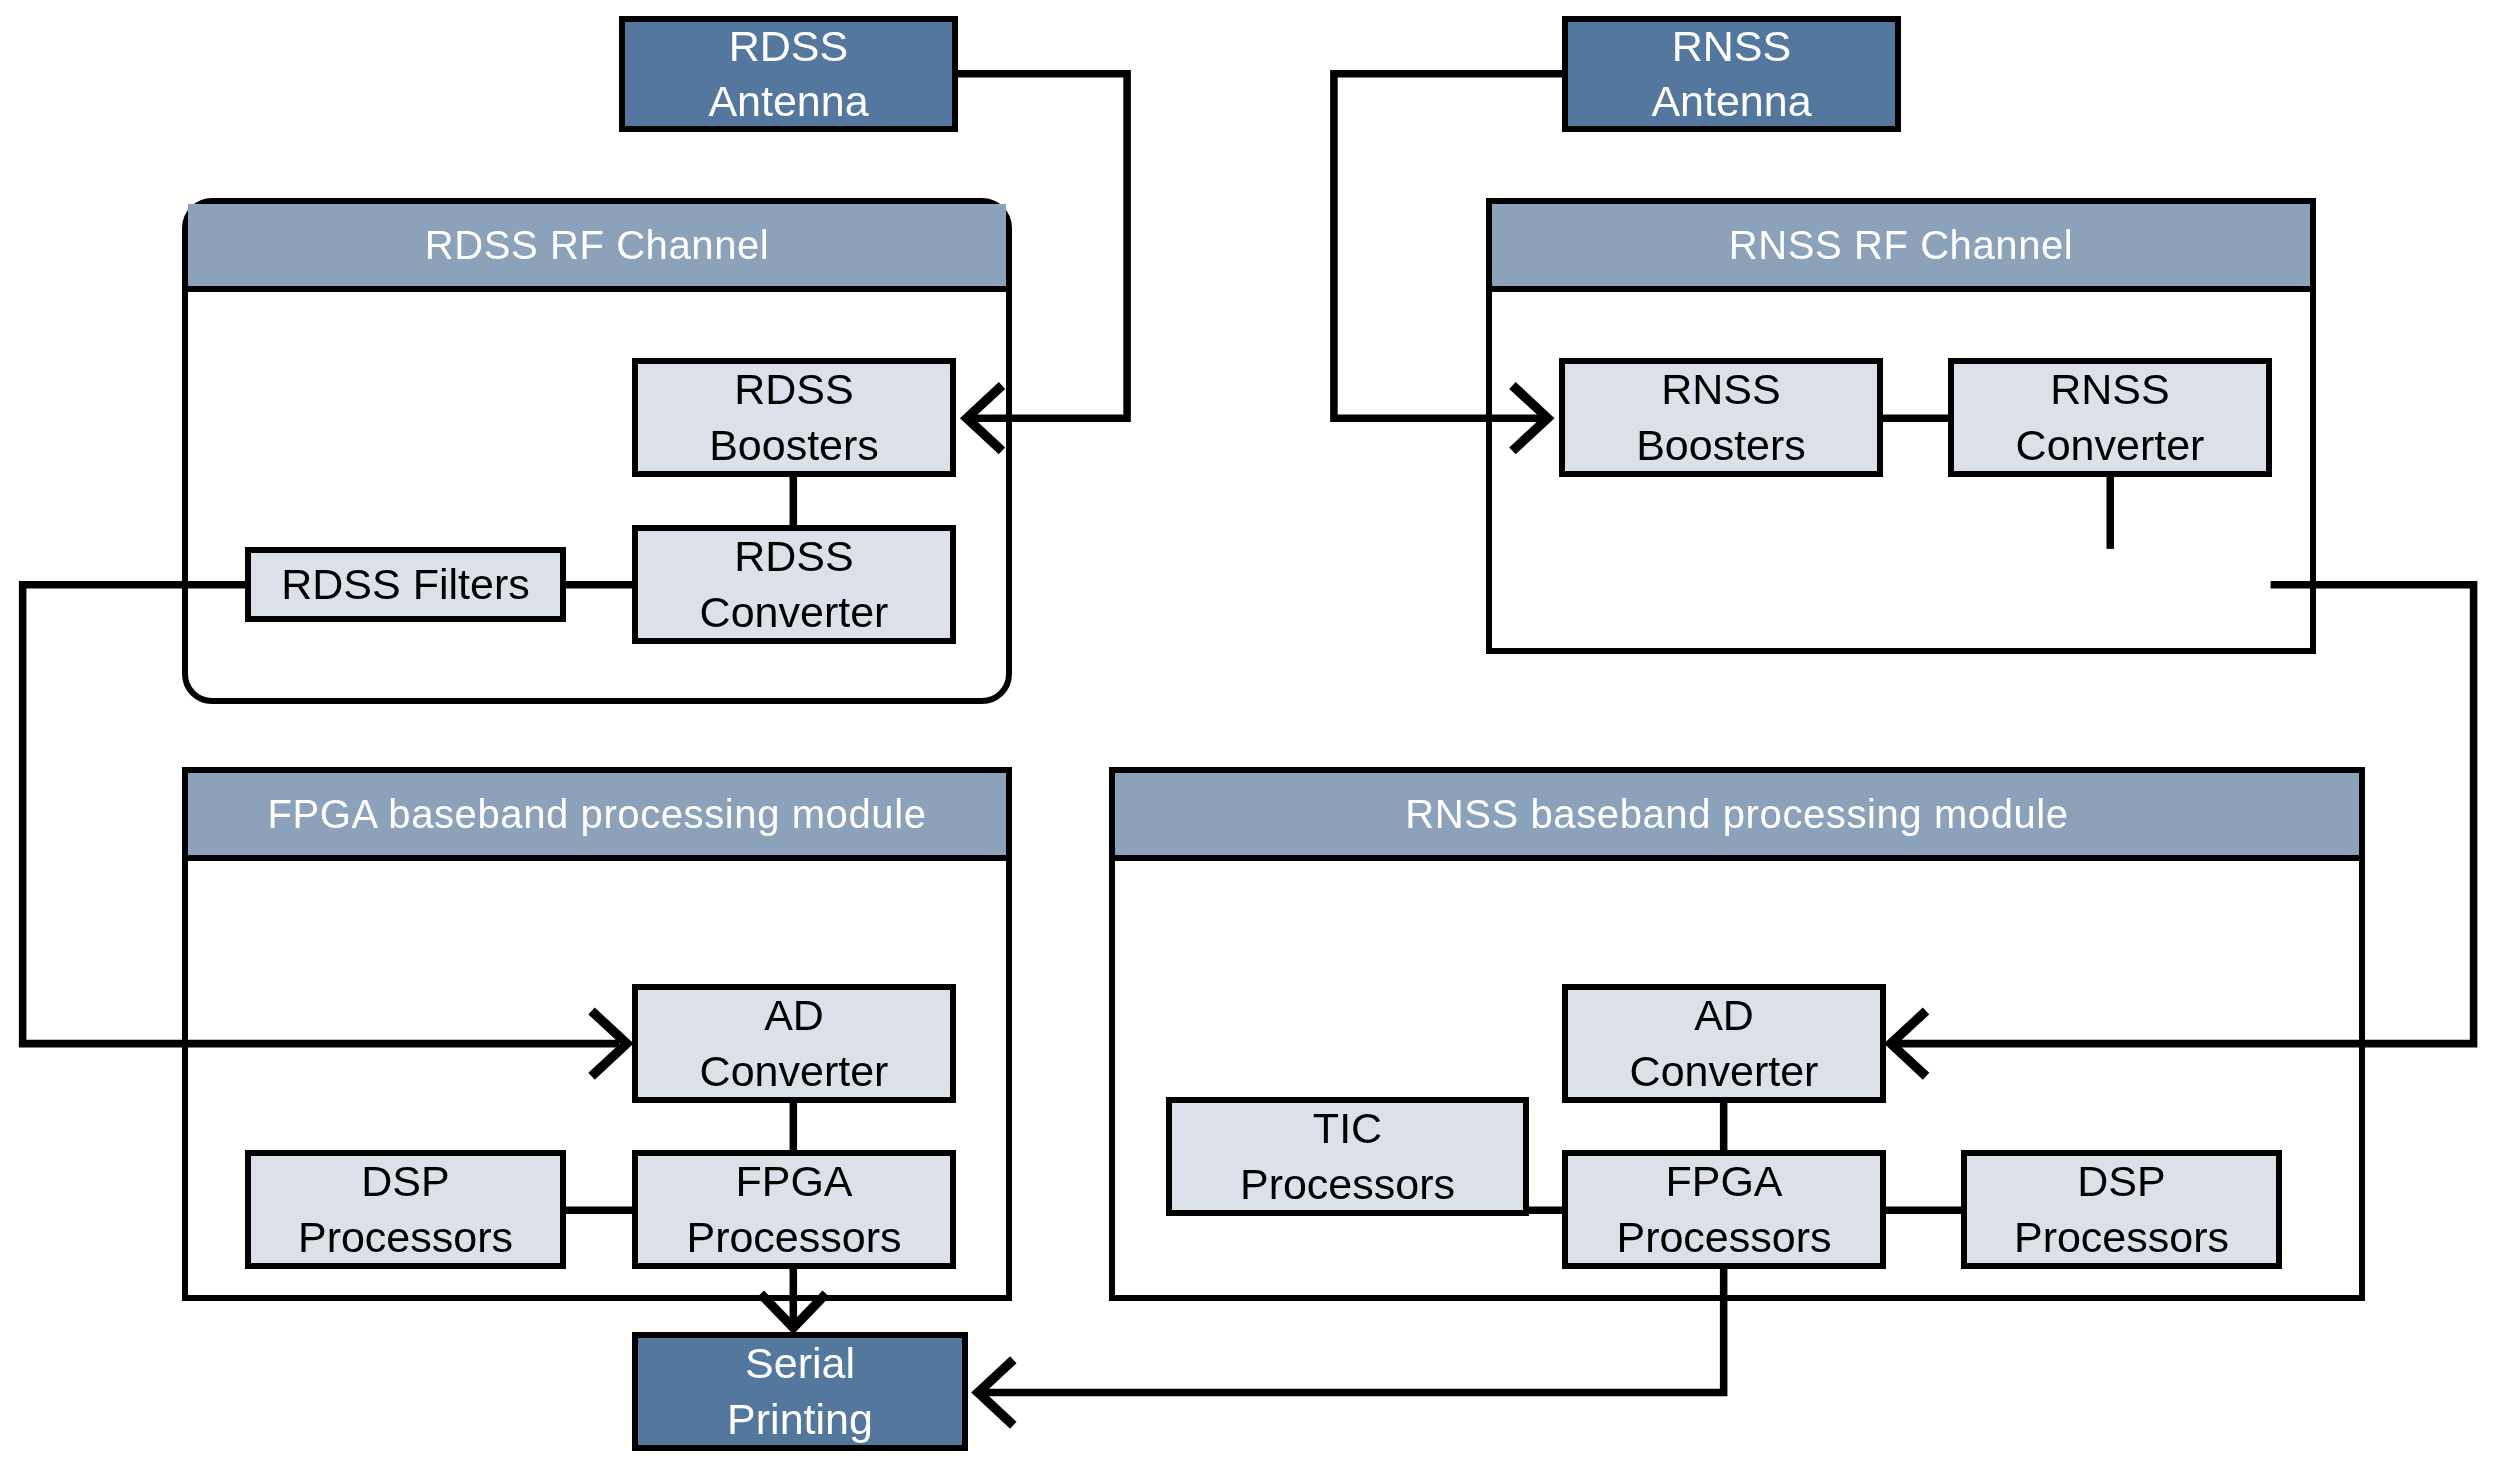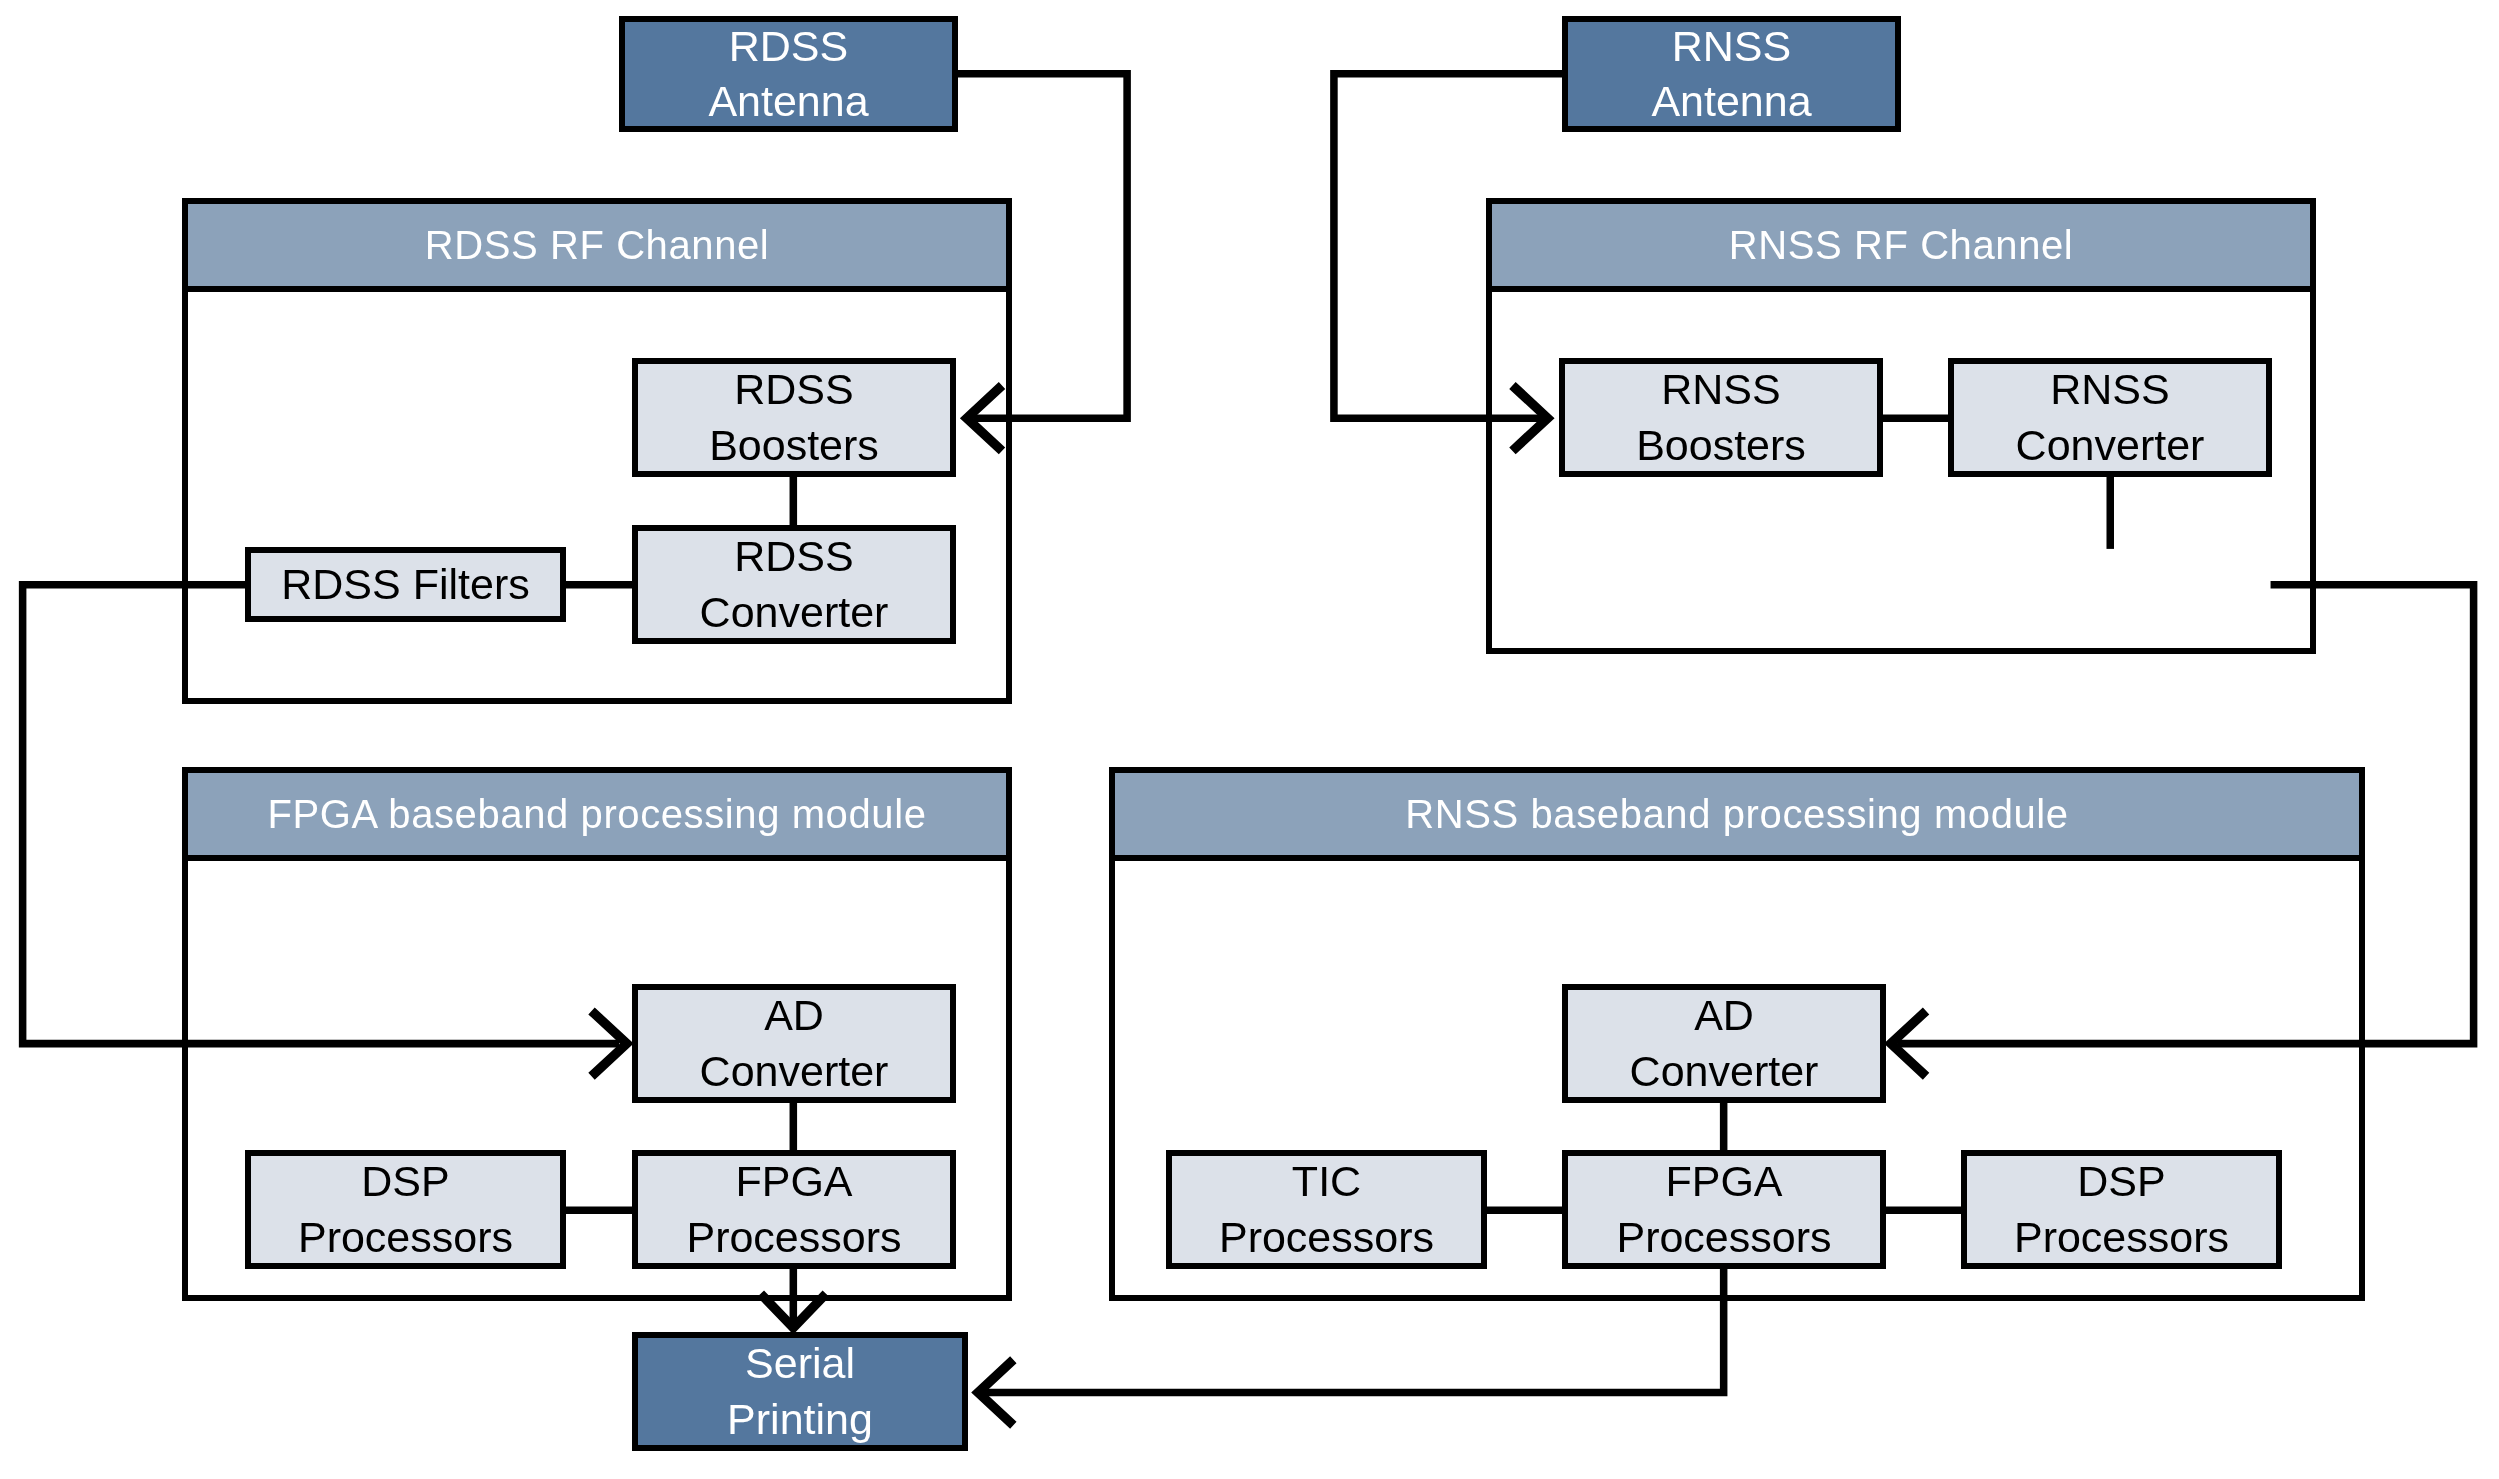--- a/index.html
+++ b/index.html
@@ -32,21 +32,21 @@
     font-size:43px;line-height:1.28;z-index:3;
   }
   .dark{background:var(--dark-box);color:var(--text-on-dark);}
   .light{background:var(--light-box);color:var(--text-on-light);}
 </style>
 </head>
 <body>
 
 <div class="stage">
 
-  <div class="container" style="left:182px;top:198px;width:830px;height:506px;">
+  <div class="container" style="left:182px;top:198px;width:830px;height:506px;border-radius:30px;">
     <div class="chead">
       <span>RDSS RF Channel</span>
     </div>
   </div>
 
   <div class="container" style="left:1486px;top:198px;width:830px;height:456px;">
     <div class="chead">
       <span>RNSS RF Channel</span>
     </div>
   </div>
@@ -147,21 +147,21 @@
   <div class="node light" style="left:632px;top:1150px;width:324px;height:119px;">
     <span>FPGA</span>
     <span>Processors</span>
   </div>
 
   <div class="node light" style="left:1562px;top:984px;width:324px;height:119px;">
     <span>AD</span>
     <span>Converter</span>
   </div>
 
-  <div class="node light" style="left:1166px;top:1150px;width:321px;height:119px;">
+  <div class="node light" style="left:1166px;top:1097px;width:363px;height:119px;">
     <span>TIC</span>
     <span>Processors</span>
   </div>
 
   <div class="node light" style="left:1562px;top:1150px;width:324px;height:119px;">
     <span>FPGA</span>
     <span>Processors</span>
   </div>
 
   <div class="node light" style="left:1961px;top:1150px;width:321px;height:119px;">

